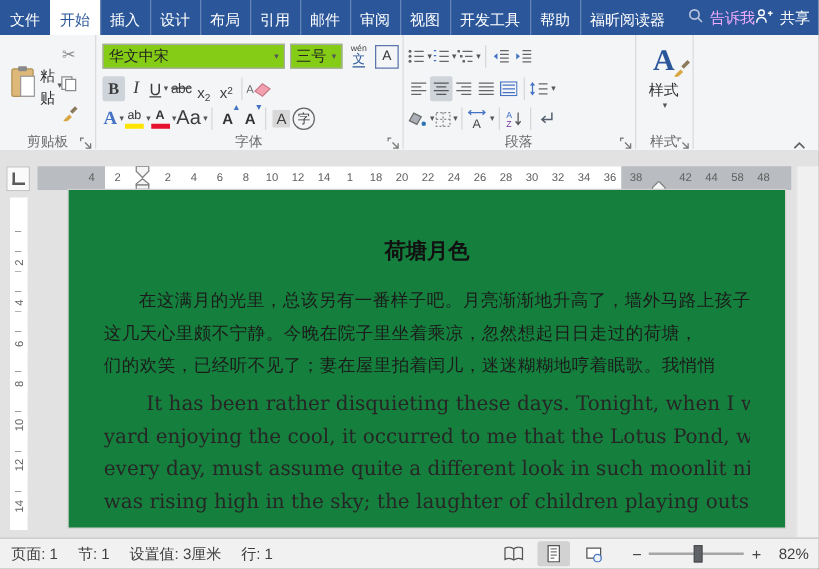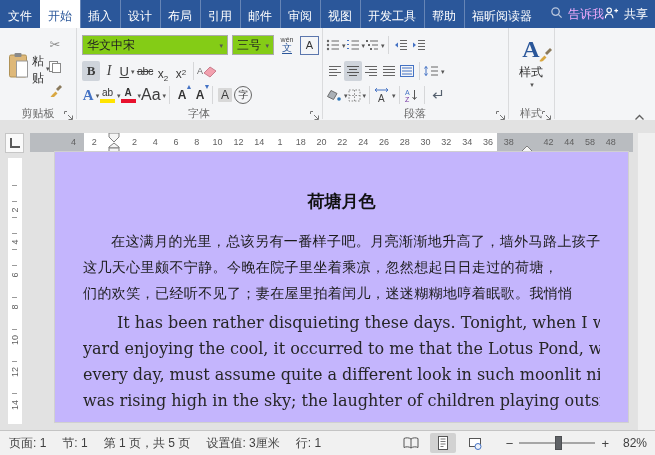--- a/index.html
+++ b/index.html
@@ -63,21 +63,21 @@
   .hnums span{display:inline-block;width:20.8px;text-align:center;font-size:9px;line-height:19px;color:#5f5f5f;}
   .hl{left:33px;} .hm{left:94px;} .hr{left:508px;}
   .marker{position:absolute;}
   .vruler{position:absolute;left:8px;top:38px;width:14px;height:266px;background:#fff;
           background-image:repeating-linear-gradient(to bottom,transparent 0 15px,#9a9a9a 15px 16px);
           background-size:5px 100%;background-repeat:no-repeat;background-position:4px 12px;}
   .vnum{position:absolute;left:0;width:14px;height:14px;background:#fff;font-size:9px;color:#5f5f5f;
         display:flex;align-items:center;justify-content:center;transform:rotate(-90deg);}
   .vnum:nth-child(1){top:45px}.vnum:nth-child(2){top:77px}.vnum:nth-child(3){top:110px}
   .vnum:nth-child(4){top:142px}.vnum:nth-child(5){top:175px}.vnum:nth-child(6){top:207px}.vnum:nth-child(7){top:240px}
-  .page{position:absolute;left:55px;top:32px;width:573px;height:270px;background:#c4b5fd;
+  .page{position:absolute;left:55px;top:32px;width:573px;height:270px;background:#15803d;
         box-shadow:0 0 0 1px #d0d0d0;box-sizing:border-box;padding:38px 28px 0 28px;overflow:hidden;}
   .cropv{position:absolute;left:103px;top:34px;width:1px;height:14px;background:#ababab;}
   .croph{position:absolute;left:88px;top:48px;width:15px;height:1px;background:#ababab;}
   .vscroll{position:absolute;right:0;top:13px;bottom:0;width:17px;background:#f0f0f0;border-left:1px solid #e3e3e3;}
   .doctitle{text-align:center;font-family:"DejaVu Serif","Liberation Serif",serif;font-weight:bold;font-size:17px;line-height:22px;color:#111;}
   .para-cn{margin-top:16px;font-family:"DejaVu Serif","Liberation Serif",serif;font-size:14px;line-height:26px;color:#1b1b1b;letter-spacing:.4px;}
   .para-en{margin-top:4px;font-family:"DejaVu Serif","Liberation Serif",serif;font-size:16px;line-height:26px;color:#262626;}
   .docline{white-space:nowrap;overflow:hidden;}
   .para-cn .docline:first-child{text-indent:28px;}
   .para-en .docline:first-child{text-indent:34px;}
@@ -524,21 +524,20 @@
           <div class="docline">was rising high in the sky; the laughter of children playing outside had died</div>
         </div>
     </div>
 
     <div class="vscroll"></div>
   </div>
 
   <div class="statusbar">
     <span class="sitem">页面: 1</span>
     <span class="sitem">节: 1</span>
-    <span class="sitem">第 1 页，共 5 页</span>
     <span class="sitem">设置值: 3厘米</span>
     <span class="sitem">行: 1</span>
     <div class="sright">
       <span class="vbtn">
         <svg width="16" height="12" viewBox="0 0 16 12">
             <path d="M8,2 C6,.5 3,.5 1,1.5 V10.5 C3,9.5 6,9.5 8,11 C10,9.5 13,9.5 15,10.5 V1.5 C13,.5 10,.5 8,2 Z M8,2 V11" fill="none" stroke="#555"></path>
           </svg>
       </span>
       <span class="vbtn on">
         <svg width="12" height="14" viewBox="0 0 12 14">

